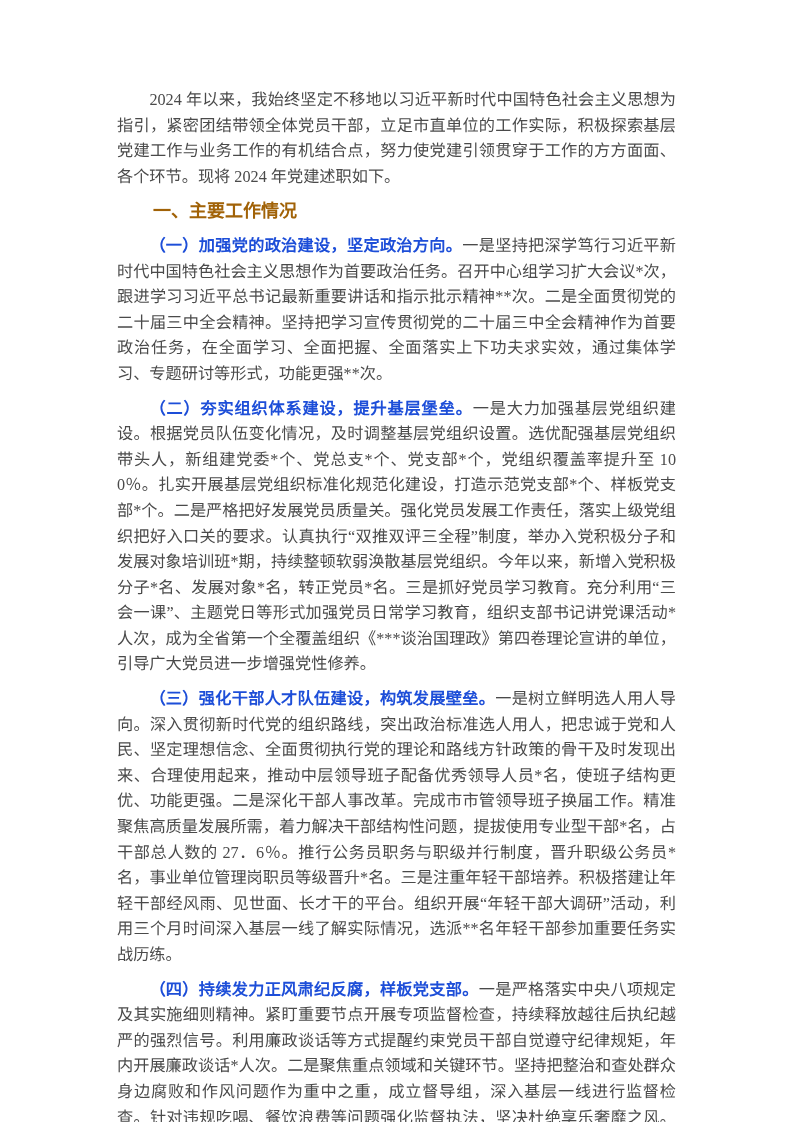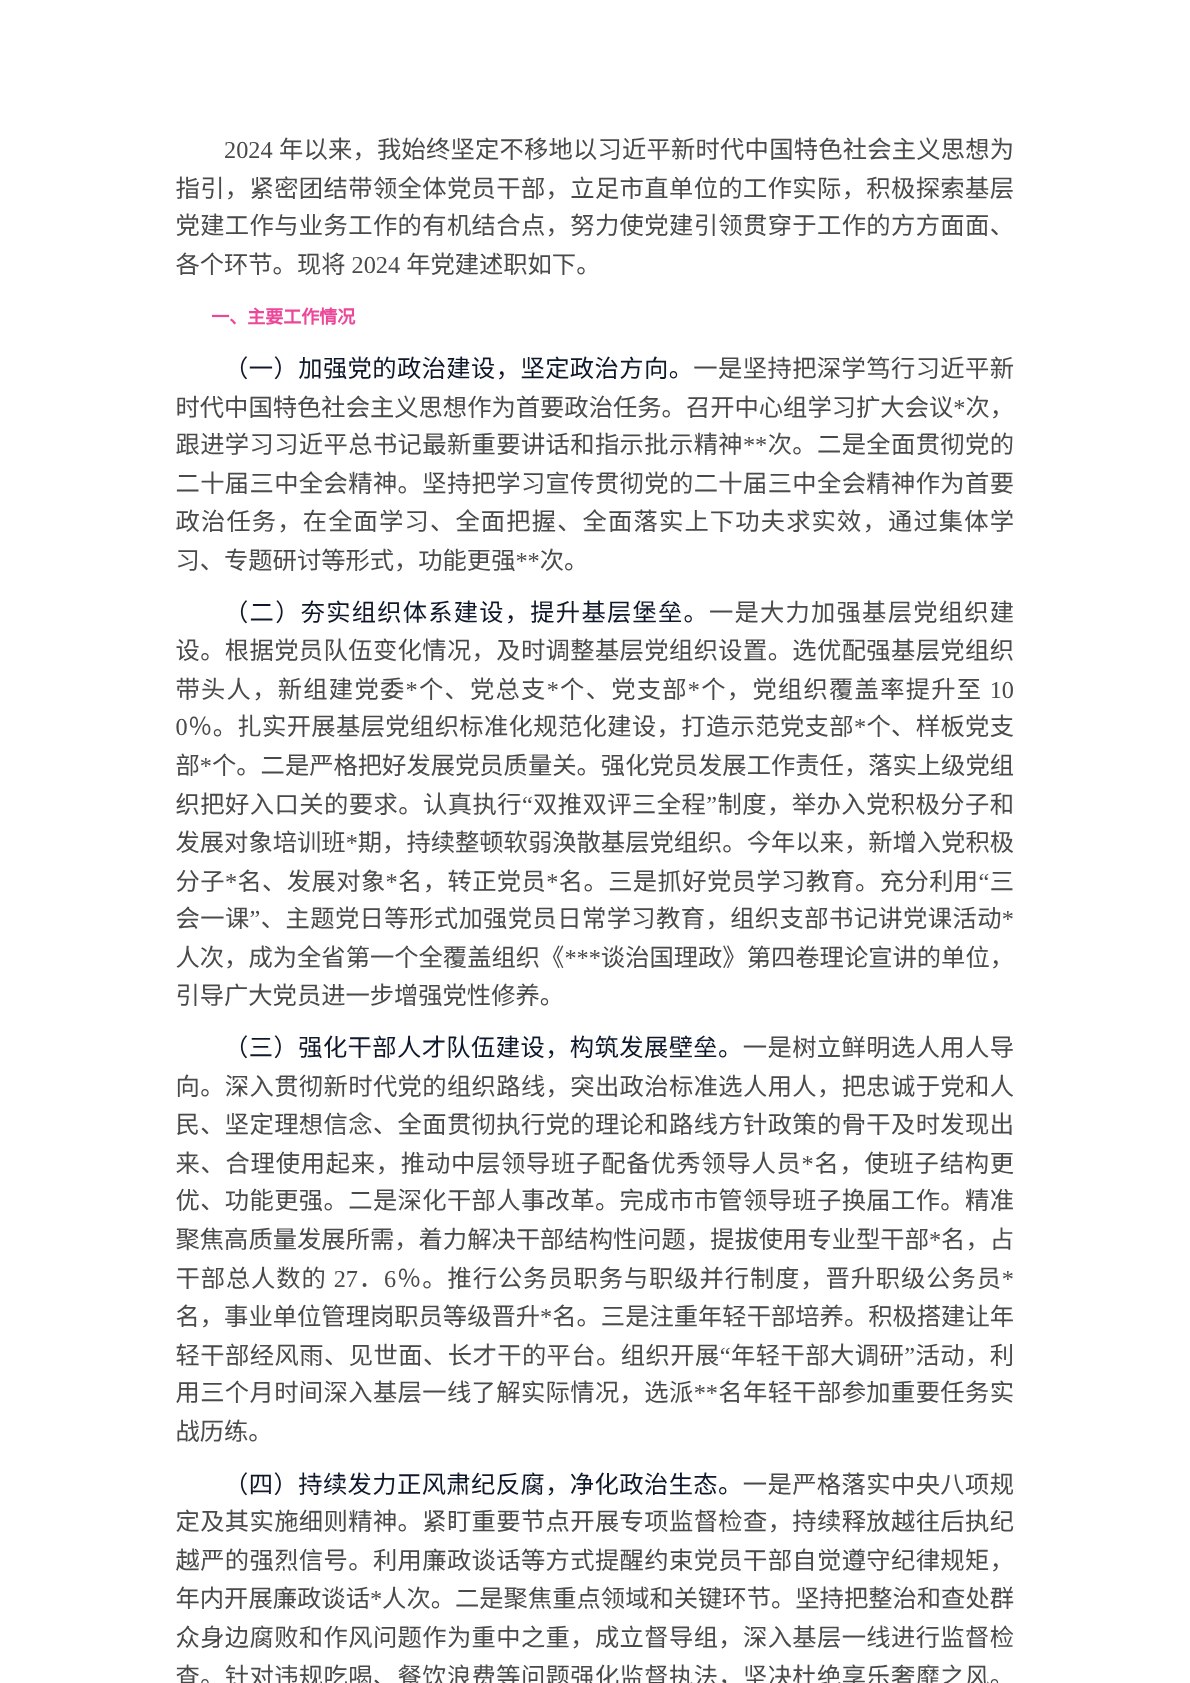--- a/index.html
+++ b/index.html
@@ -35,44 +35,44 @@
     text-indent: 2em;
     letter-spacing: 0;
     color: #4a4a4a;
     word-break: break-all;
   }
   p.spacer-after {
     margin-bottom: 9px;
   }
   h2.section-heading {
     margin: 0 0 9px 0;
-    font-size: 12px;
+    font-size: 18px;
     line-height: 25.6px;
     font-weight: bold;
     text-indent: 2em;
-    color: #ec4899;
+    color: #a16207;
     letter-spacing: 0;
   }
   .lead {
-    font-weight: normal;
-    color: #0f172a;
+    font-weight: bold;
+    color: #1d4ed8;
   }
 </style>
 </head>
 <body>
 
 <div class="page">
   <div class="doc-body">
 
     <p class="para spacer-after">2024 年以来，我始终坚定不移地以习近平新时代中国特色社会主义思想为指引，紧密团结带领全体党员干部，立足市直单位的工作实际，积极探索基层党建工作与业务工作的有机结合点，努力使党建引领贯穿于工作的方方面面、各个环节。现将 2024 年党建述职如下。</p>
 
     <h2 class="section-heading">一、主要工作情况</h2>
 
     <p class="para spacer-after"><span class="lead">（一）加强党的政治建设，坚定政治方向。</span><span>一是坚持把深学笃行习近平新时代中国特色社会主义思想作为首要政治任务。召开中心组学习扩大会议*次，跟进学习习近平总书记最新重要讲话和指示批示精神**次。二是全面贯彻党的二十届三中全会精神。坚持把学习宣传贯彻党的二十届三中全会精神作为首要政治任务，在全面学习、全面把握、全面落实上下功夫求实效，通过集体学习、专题研讨等形式，功能更强**次。</span></p>
 
     <p class="para spacer-after"><span class="lead">（二）夯实组织体系建设，提升基层堡垒。</span><span>一是大力加强基层党组织建设。根据党员队伍变化情况，及时调整基层党组织设置。选优配强基层党组织带头人，新组建党委*个、党总支*个、党支部*个，党组织覆盖率提升至 100％。扎实开展基层党组织标准化规范化建设，打造示范党支部*个、样板党支部*个。二是严格把好发展党员质量关。强化党员发展工作责任，落实上级党组织把好入口关的要求。认真执行“双推双评三全程”制度，举办入党积极分子和发展对象培训班*期，持续整顿软弱涣散基层党组织。今年以来，新增入党积极分子*名、发展对象*名，转正党员*名。三是抓好党员学习教育。充分利用“三会一课”、主题党日等形式加强党员日常学习教育，组织支部书记讲党课活动*人次，成为全省第一个全覆盖组织《***谈治国理政》第四卷理论宣讲的单位，引导广大党员进一步增强党性修养。</span></p>
 
     <p class="para spacer-after"><span class="lead">（三）强化干部人才队伍建设，构筑发展壁垒。</span><span>一是树立鲜明选人用人导向。深入贯彻新时代党的组织路线，突出政治标准选人用人，把忠诚于党和人民、坚定理想信念、全面贯彻执行党的理论和路线方针政策的骨干及时发现出来、合理使用起来，推动中层领导班子配备优秀领导人员*名，使班子结构更优、功能更强。二是深化干部人事改革。完成市市管领导班子换届工作。精准聚焦高质量发展所需，着力解决干部结构性问题，提拔使用专业型干部*名，占干部总人数的 27．6％。推行公务员职务与职级并行制度，晋升职级公务员*名，事业单位管理岗职员等级晋升*名。三是注重年轻干部培养。积极搭建让年轻干部经风雨、见世面、长才干的平台。组织开展“年轻干部大调研”活动，利用三个月时间深入基层一线了解实际情况，选派**名年轻干部参加重要任务实战历练。</span></p>
 
-    <p class="para"><span class="lead">（四）持续发力正风肃纪反腐，净化政治生态。</span><span>一是严格落实中央八项规定及其实施细则精神。紧盯重要节点开展专项监督检查，持续释放越往后执纪越严的强烈信号。利用廉政谈话等方式提醒约束党员干部自觉遵守纪律规矩，年内开展廉政谈话*人次。二是聚焦重点领域和关键环节。坚持把整治和查处群众身边腐败和作风问题作为重中之重，成立督导组，深入基层一线进行监督检查。针对违规吃喝、餐饮浪费等问题强化监督执法，坚决杜绝享乐奢靡之风。三是全力抓好专项整治和自纠自查。按照上级统一部署，深入开展整治违规收送礼品礼金、私车公养专项整治以及排查整治“酒杯中的奢靡之风”等工作，认真对照排查整治重点内容，坚持边查边改、即知即改，持续整治不正之风。</span></p>
+    <p class="para"><span class="lead">（四）持续发力正风肃纪反腐，样板党支部。</span><span>一是严格落实中央八项规定及其实施细则精神。紧盯重要节点开展专项监督检查，持续释放越往后执纪越严的强烈信号。利用廉政谈话等方式提醒约束党员干部自觉遵守纪律规矩，年内开展廉政谈话*人次。二是聚焦重点领域和关键环节。坚持把整治和查处群众身边腐败和作风问题作为重中之重，成立督导组，深入基层一线进行监督检查。针对违规吃喝、餐饮浪费等问题强化监督执法，坚决杜绝享乐奢靡之风。三是全力抓好专项整治和自纠自查。按照上级统一部署，深入开展整治违规收送礼品礼金、私车公养专项整治以及排查整治“酒杯中的奢靡之风”等工作，认真对照排查整治重点内容，坚持边查边改、即知即改，持续整治不正之风。</span></p>
 
   </div>
 </div>
 
 </body></html>

